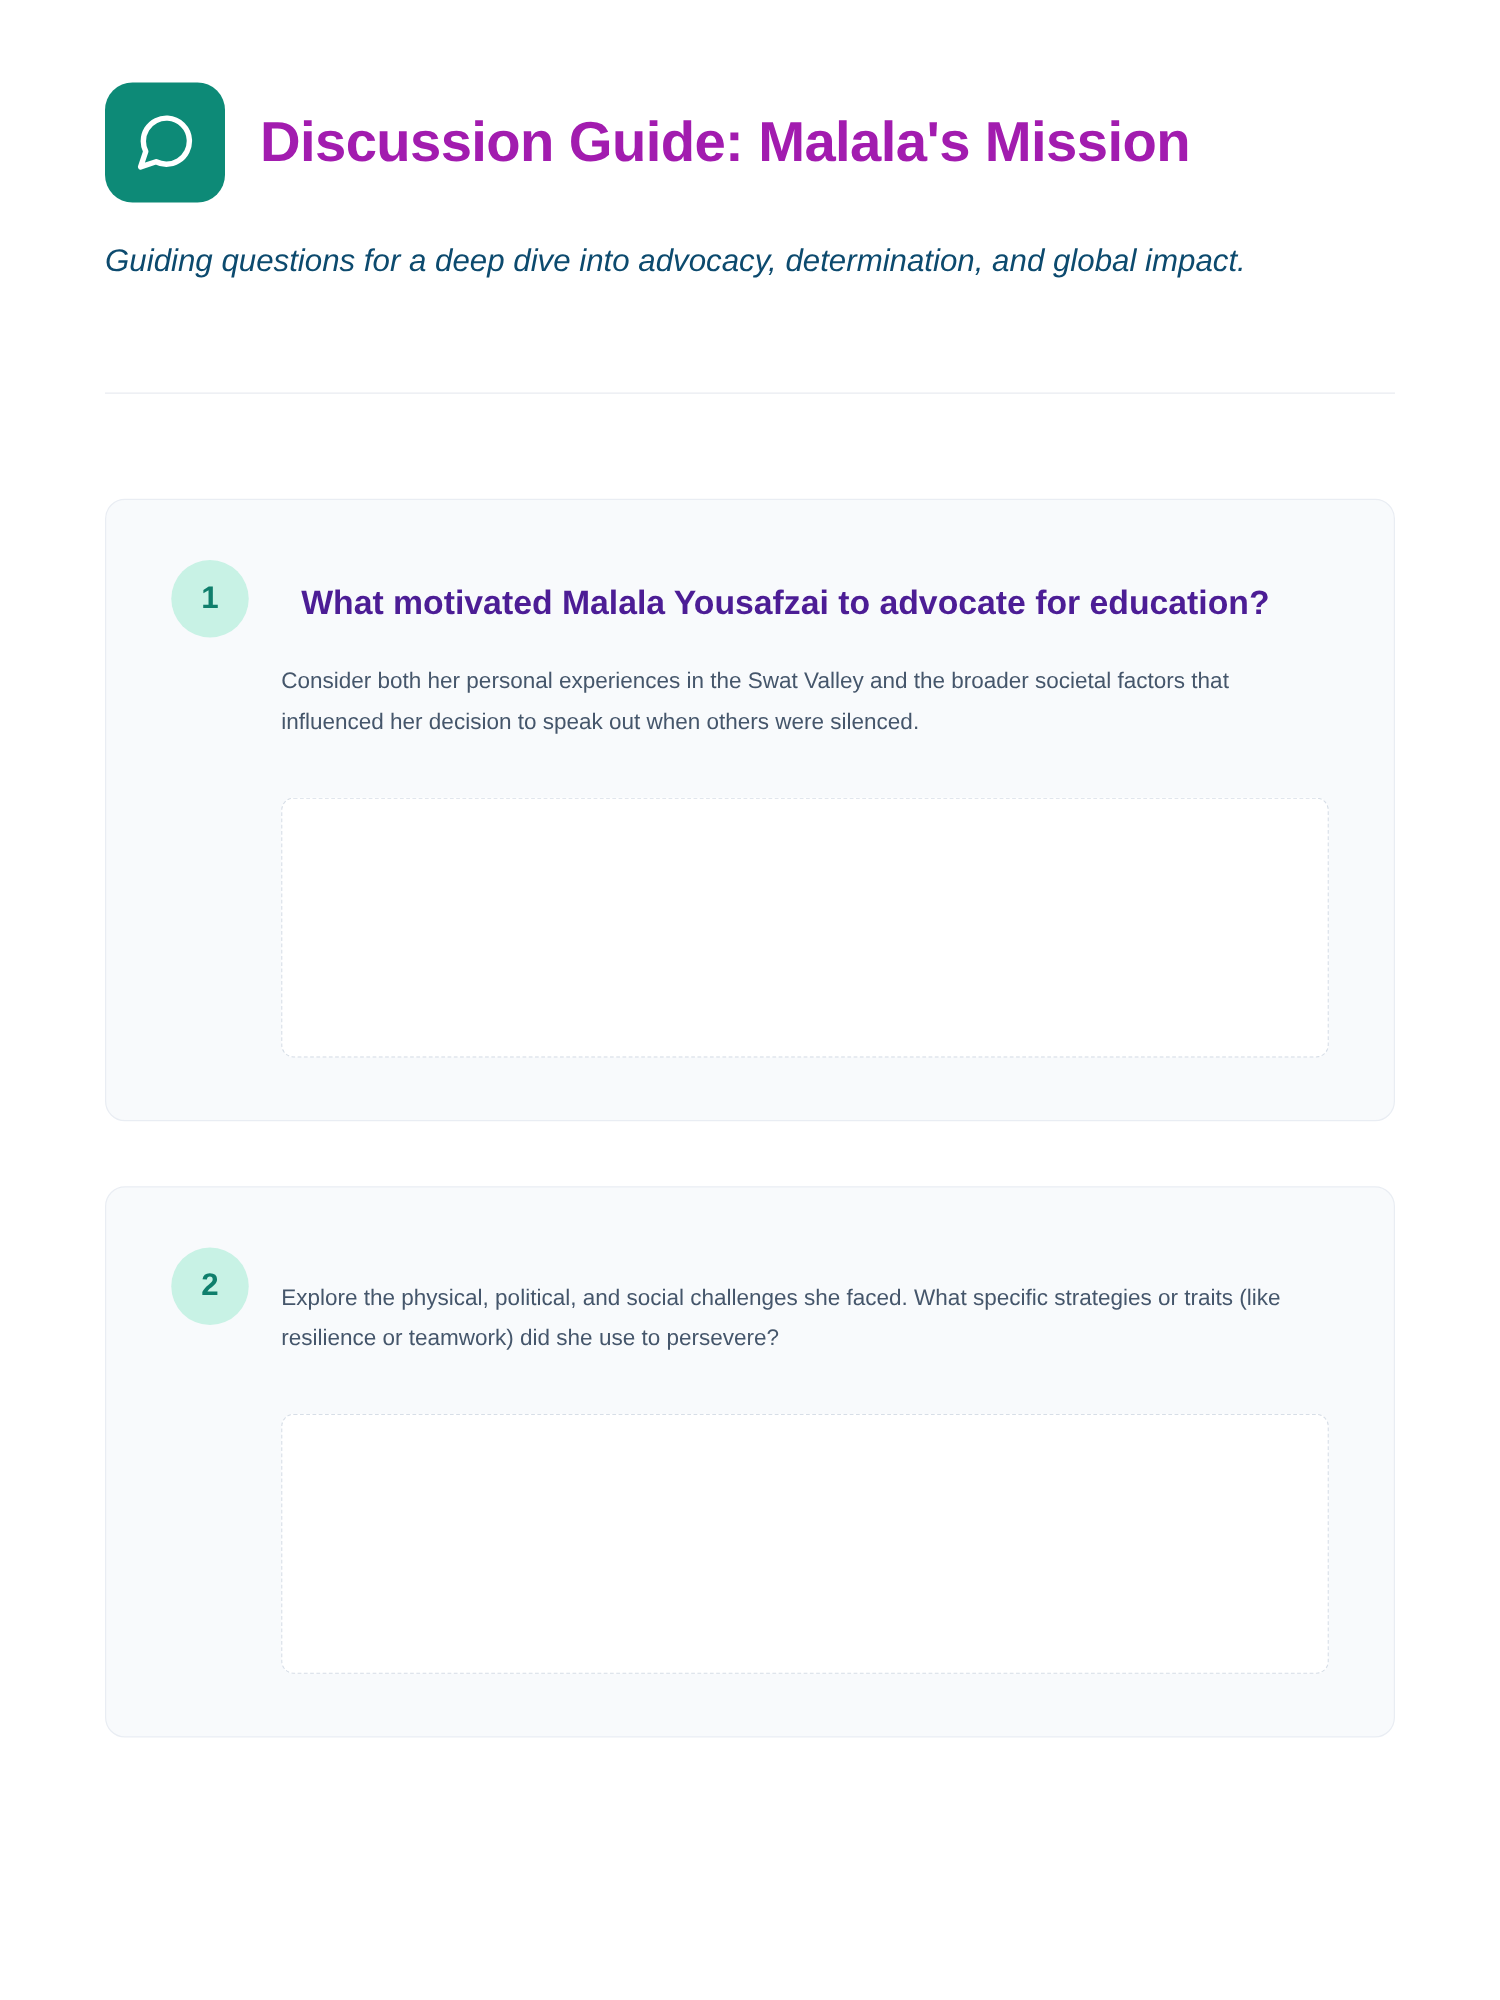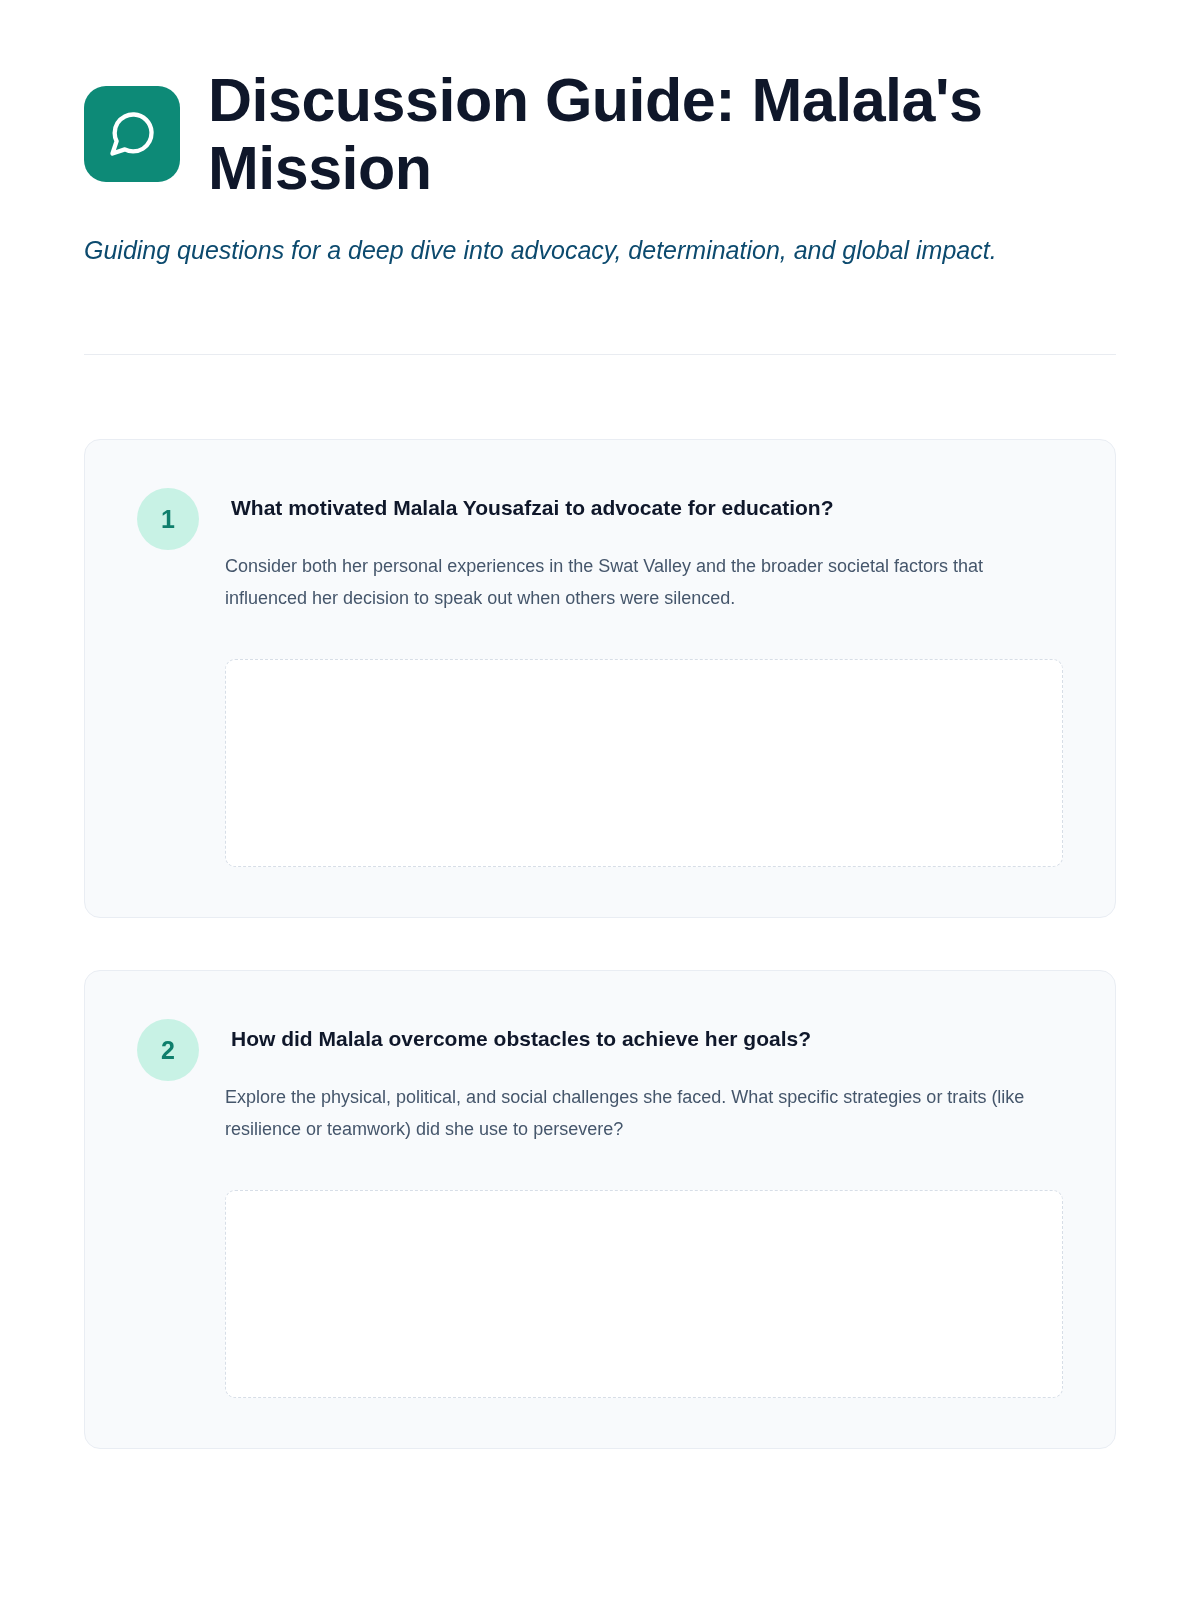--- a/index.html
+++ b/index.html
@@ -35,24 +35,24 @@
     height: 96px;
     border-radius: 22px;
     background: #0d8a77;
     display: flex;
     align-items: center;
     justify-content: center;
     flex: 0 0 auto;
   }
   .logo-badge svg { display: block; }
   .page-title {
-    font-size: 61px;
+    font-size: 45px;
     line-height: 1.12;
     font-weight: bold;
-    color: #0f172a;
+    color: #a21caf;
     letter-spacing: -0.5px;
     margin: 0;
   }
   .subtitle {
     margin: 30px 0 0 0;
     font-size: 25px;
     line-height: 1.42;
     font-style: italic;
     color: #0c4a6e;
     max-width: 980px;
@@ -90,25 +90,25 @@
     color: #0f7f6c;
     font-size: 25px;
     font-weight: bold;
     display: flex;
     align-items: center;
     justify-content: center;
     margin-top: 2px;
   }
   .q-body { flex: 1 1 auto; }
   .q-title {
-    font-size: 21px;
+    font-size: 27px;
     line-height: 1.5;
     font-weight: bold;
-    color: #0f172a;
-    margin: 6px;
+    color: #4c1d95;
+    margin: 16px;
   }
   .q-prompt {
     margin: 26px 0 0 0;
     font-size: 18px;
     line-height: 1.82;
     color: #45566b;
   }
   .answer-area {
     margin-top: 44px;
     height: 208px;
@@ -146,21 +146,20 @@
           <p class="q-prompt">Consider both her personal experiences in the Swat Valley and the broader societal factors that influenced her decision to speak out when others were silenced.</p>
           <div class="answer-area" placeholder=""></div>
         </div>
       </div>
     </section>
 
     <section class="q-card">
       <div class="q-head">
         <div class="q-num">2</div>
         <div class="q-body">
-          <h2 class="q-title">How did Malala overcome obstacles to achieve her goals?</h2>
           <p class="q-prompt">Explore the physical, political, and social challenges she faced. What specific strategies or traits (like resilience or teamwork) did she use to persevere?</p>
           <div class="answer-area" placeholder=""></div>
         </div>
       </div>
     </section>
 
   </div>
 </div>
 
 </body></html>

